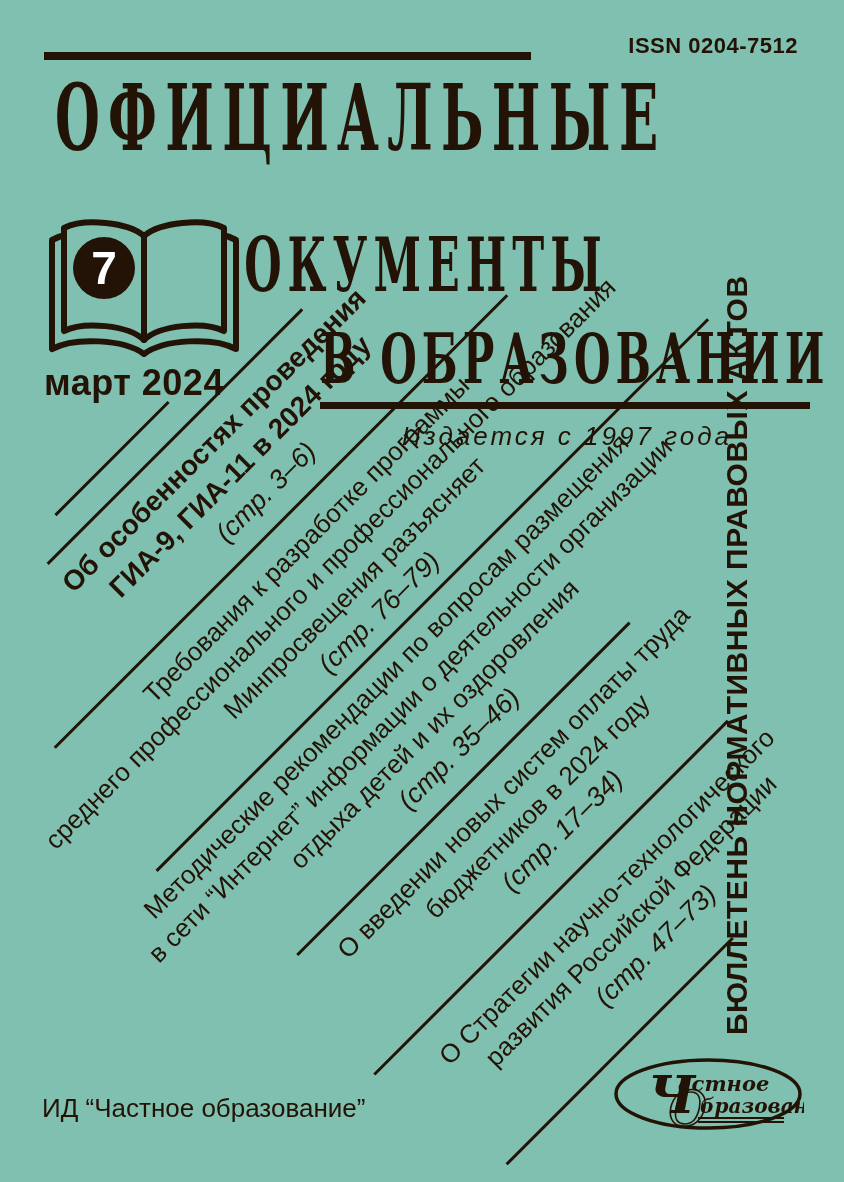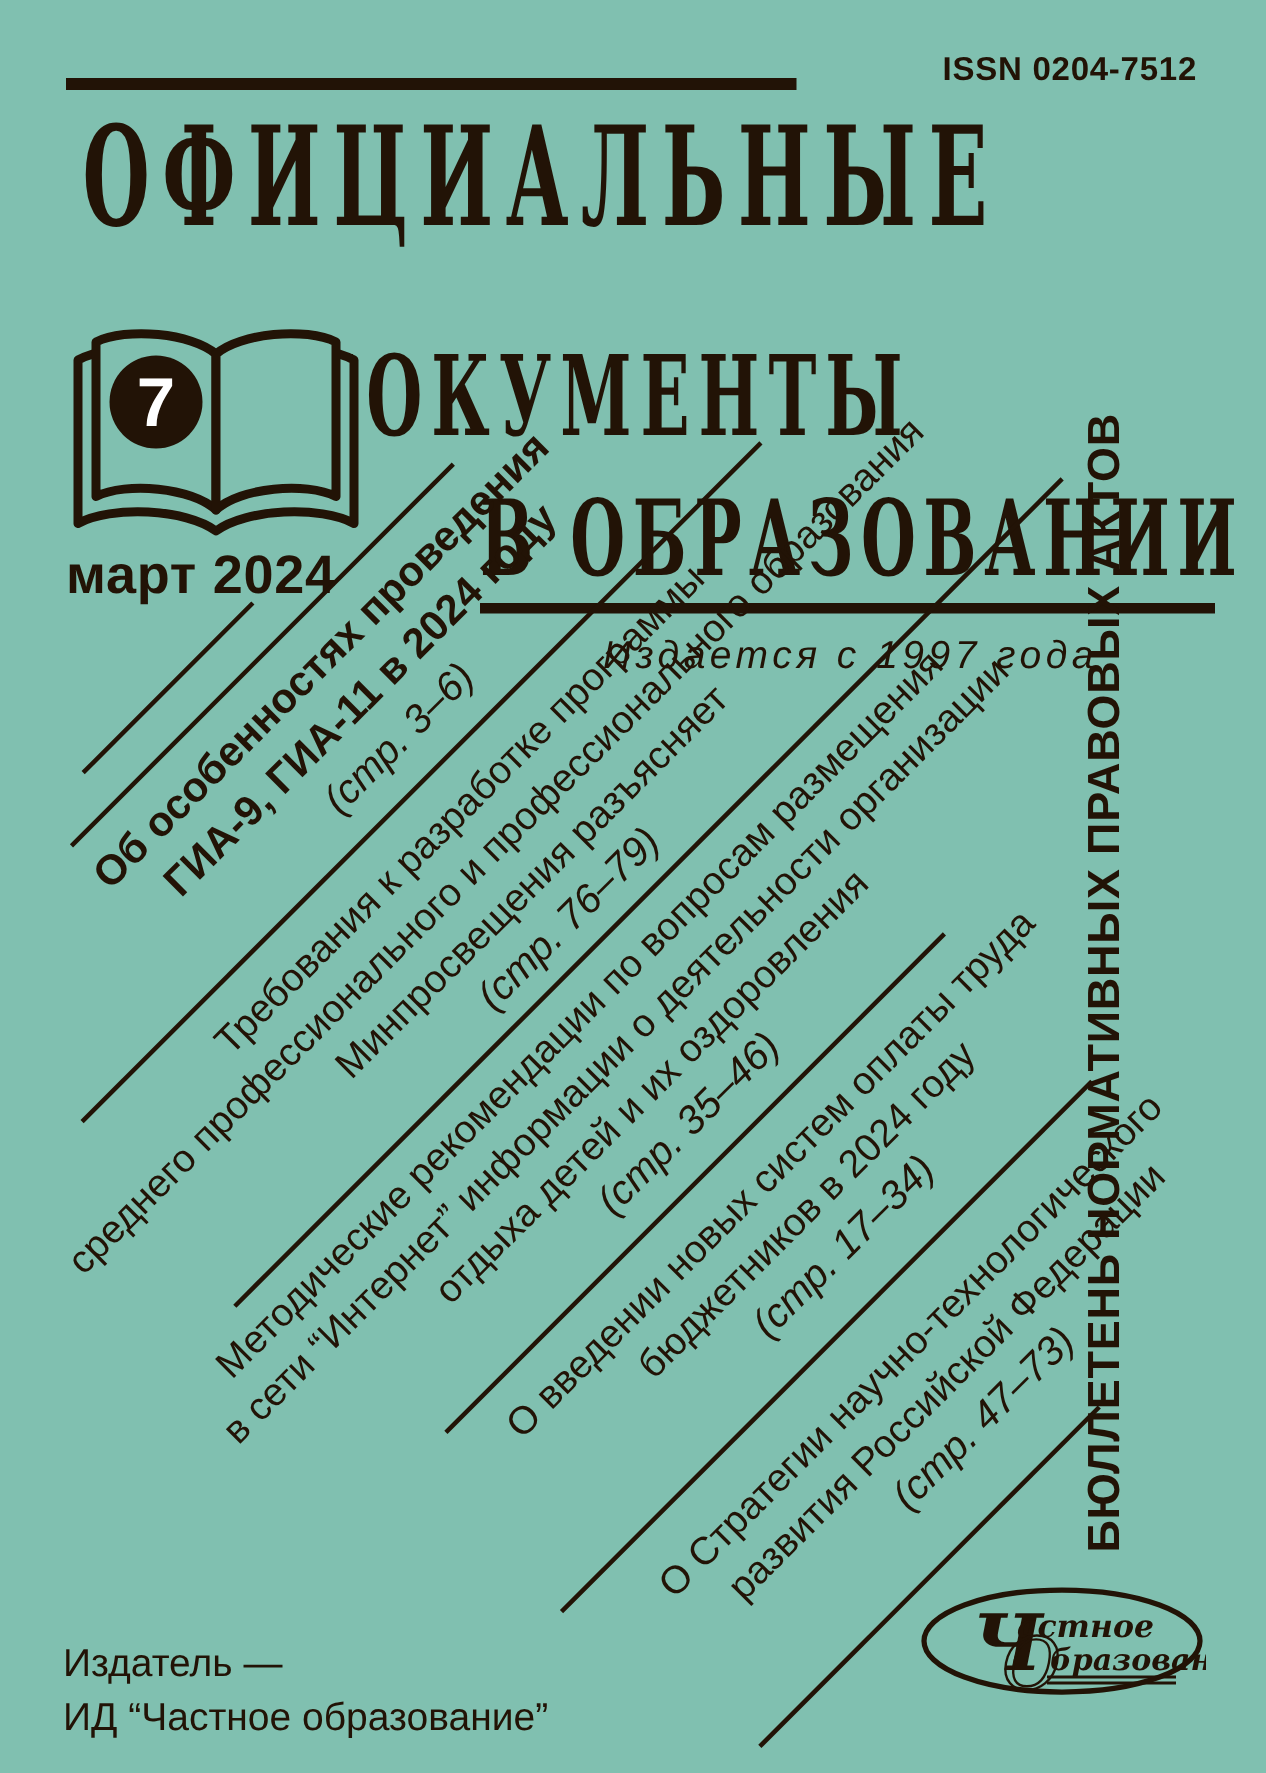--- a/index.html
+++ b/index.html
@@ -151,21 +151,20 @@
       <div class="epages">(стр. 47–73)</div>
     </div>
 
     <div class="sep" style="width:320px;--tx:-100px;margin-top:30px;"></div>
 
   </div>
 
   <div class="banner">БЮЛЛЕТЕНЬ НОРМАТИВНЫХ ПРАВОВЫХ АКТОВ</div>
 
   <div class="publisher">
-    <div>Издатель —</div>
     <div>ИД “Частное образование”</div>
   </div>
 
   <div class="logo-wrap">
     <svg width="192" height="78" viewBox="0 0 192 78">
       <ellipse cx="96" cy="38" rx="92" ry="34" fill="none" stroke="var(--ink)" stroke-width="3.5"></ellipse>
       <text x="36" y="57" font-size="52" font-style="italic" font-weight="bold" font-family="DejaVu Serif, Liberation Serif, serif" fill="var(--ink)">Ч</text>
       <text x="66" y="35" font-size="21" font-style="italic" font-weight="bold" font-family="DejaVu Serif, Liberation Serif, serif" fill="var(--ink)">астное</text>
       <text x="56" y="70" font-size="48" font-style="italic" font-family="DejaVu Serif, Liberation Serif, serif" fill="none" stroke="var(--ink)" stroke-width="1.6">О</text>
       <text x="88" y="57" font-size="20" font-style="italic" font-weight="bold" font-family="DejaVu Serif, Liberation Serif, serif" fill="var(--ink)">бразование</text>

